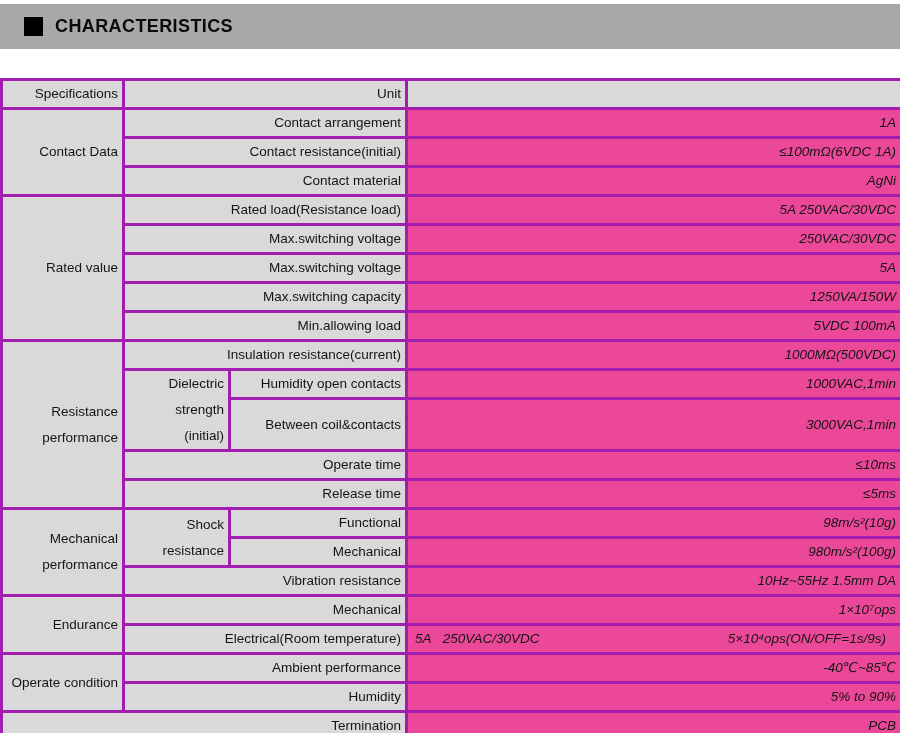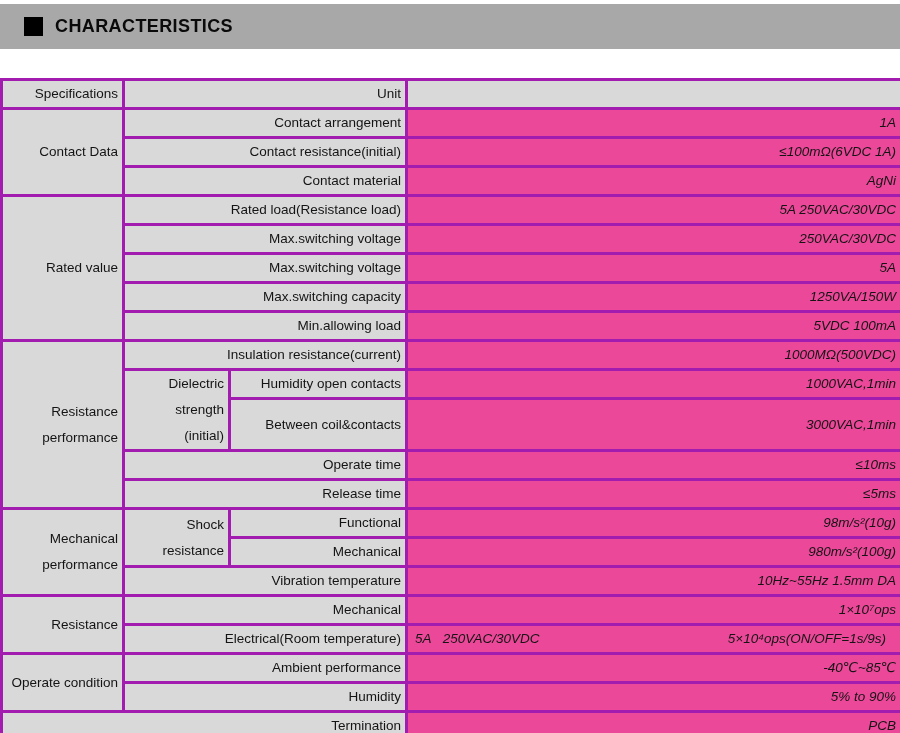--- a/index.html
+++ b/index.html
@@ -123,26 +123,26 @@
     <td class="gray" rowspan="3">Mechanical performance</td>
     <td class="gray" rowspan="2">Shock resistance</td>
     <td class="gray">Functional</td>
     <td class="white">98m/s²(10g)</td>
   </tr>
   <tr>
     <td class="gray">Mechanical</td>
     <td class="white">980m/s²(100g)</td>
   </tr>
   <tr>
-    <td class="gray" colspan="2">Vibration temperature</td>
+    <td class="gray" colspan="2">Vibration resistance</td>
     <td class="white">10Hz~55Hz 1.5mm DA</td>
   </tr>
 
   <tr>
-    <td class="gray" rowspan="2">Resistance</td>
+    <td class="gray" rowspan="2">Endurance</td>
     <td class="gray" colspan="2">Mechanical</td>
     <td class="white">1×10⁷ops</td>
   </tr>
   <tr>
     <td class="gray" colspan="2">Electrical(Room temperature)</td>
     <td class="white">
       <div class="split">
         <span>5A&nbsp;&nbsp;&nbsp;250VAC/30VDC</span>
         <span>5×10⁴ops(ON/OFF=1s/9s)</span>
       </div>

